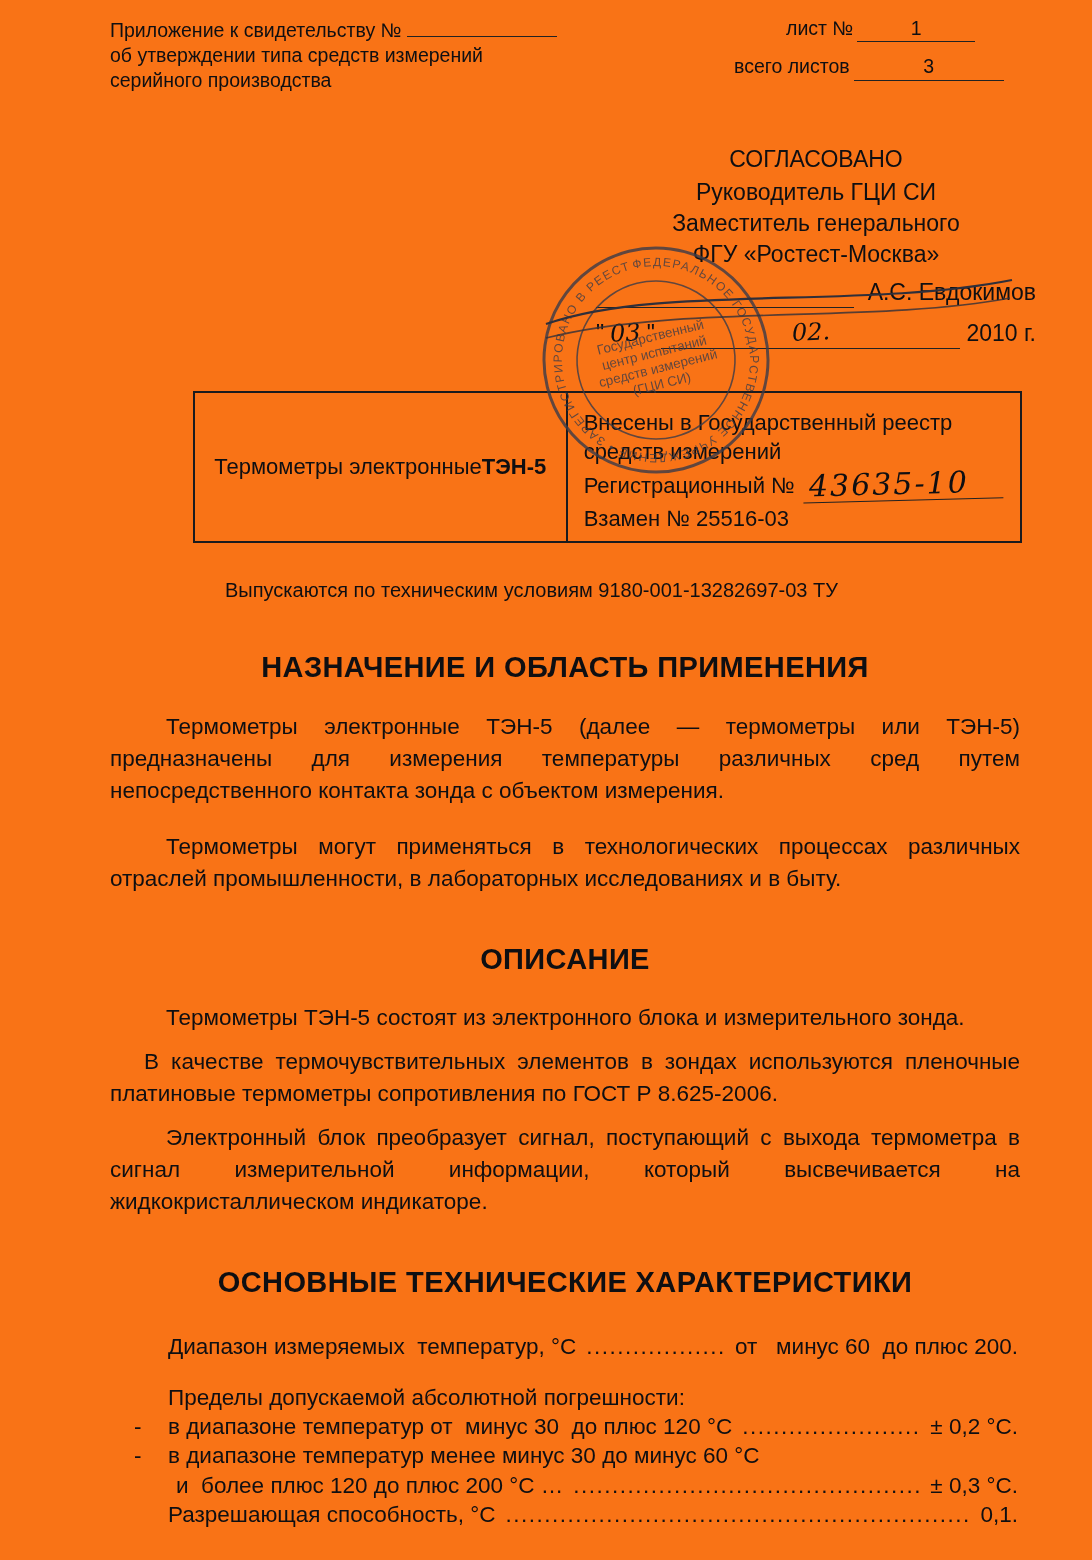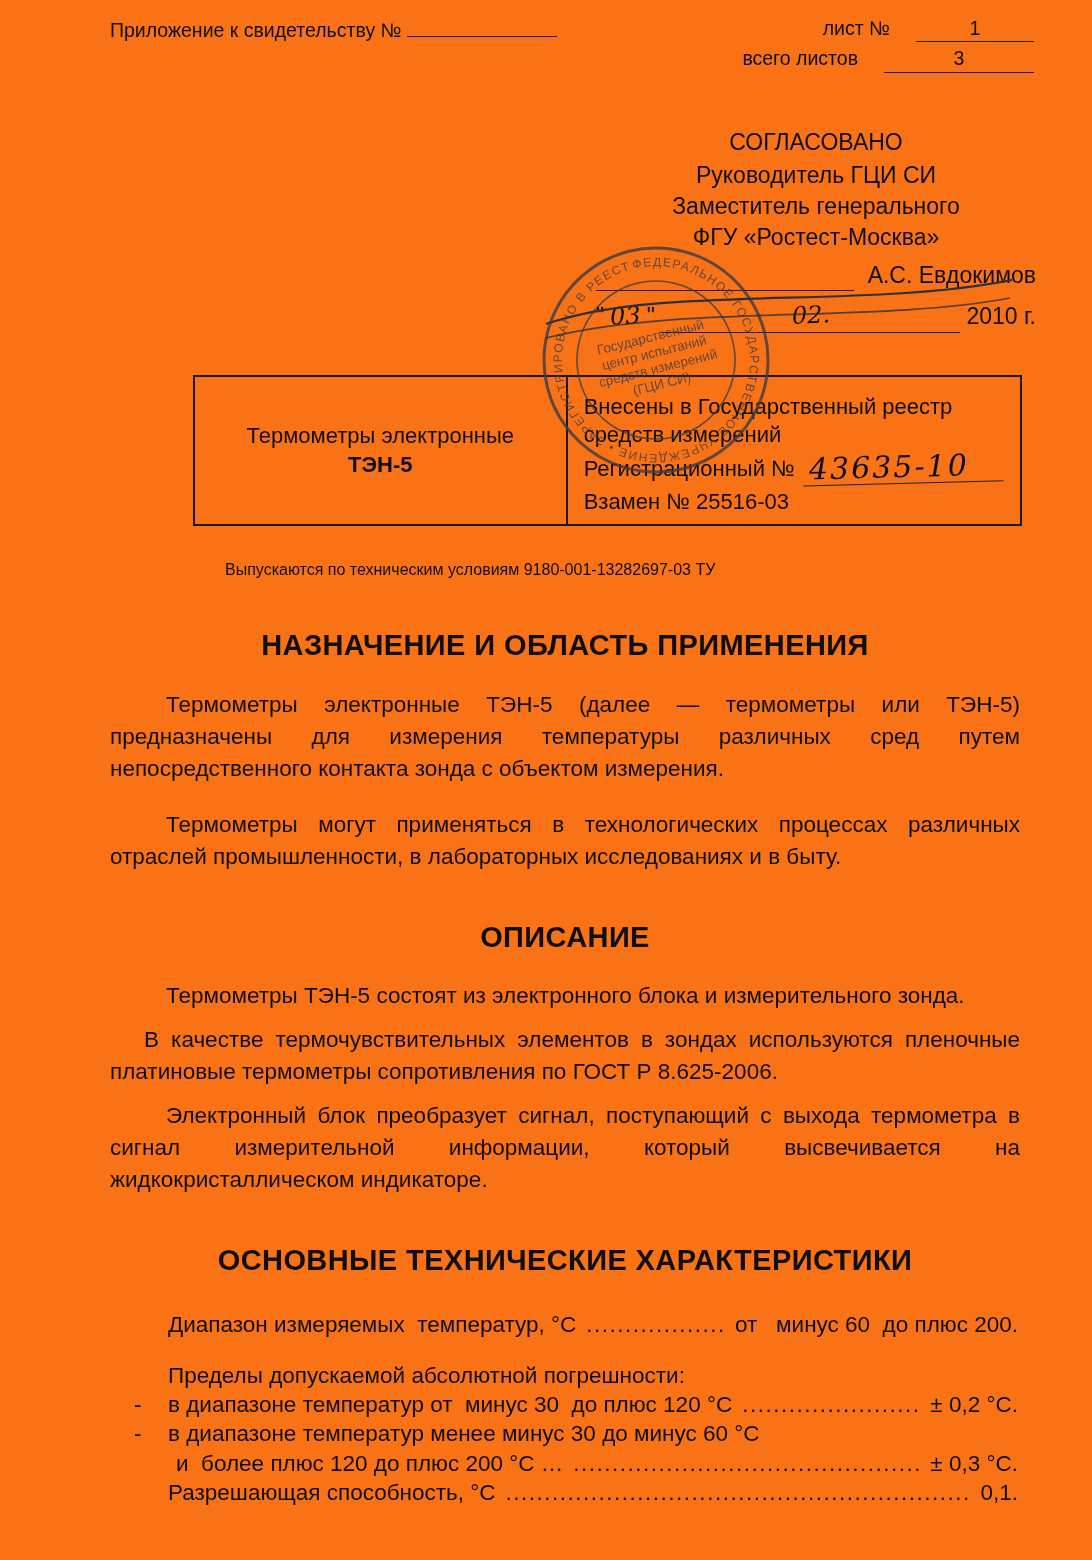--- a/index.html
+++ b/index.html
@@ -7,21 +7,21 @@
     position:relative; width:1092px; height:1560px; overflow:hidden;
     background:#f97316; color:#0f0f12;
     font-family:"Liberation Sans", sans-serif; font-size:22px; line-height:1.3;
   }
 
   
   .header { display:flex; justify-content:space-between; padding:16px 58px 0 110px; font-size:19.5px; line-height:1.3; }
   .header-left { width:500px; }
   .blank { display:inline-block; border-bottom:1.6px solid #222; height:1em; vertical-align:baseline; }
   .header-right { width:300px; }
-  .hr-row { display:flex; align-items:baseline; gap:26px; margin-bottom:4px;justify-content:flex-end; }
+  .hr-row { display:flex; align-items:baseline; gap:4px; margin-bottom:12px; }
   .hr-row.first { margin-left:52px; }
   .blank-center { display:inline-block; border-bottom:1.6px solid #222; text-align:center; }
 
   
   .approval { position:relative; z-index:1; width:440px; margin:50px 56px 0 auto; text-align:center; font-size:23px; line-height:1.36; }
   .approval-title { margin-bottom:2px; }
   .sig-row { display:flex; align-items:flex-end; gap:14px; margin-top:6px;justify-content:space-between; }
   .sig-line { flex:1; border-bottom:1.6px solid #222; height:1.05em; }
   .date-row { display:flex; align-items:flex-end; gap:6px; margin-top:8px; }
   .handwritten { font-family:"DejaVu Serif", serif; font-style:italic; }
@@ -31,32 +31,32 @@
 
   
   .stamp { position:absolute; left:536px; top:240px; width:240px; height:240px;
            color:#3c3c48; opacity:.8; transform:rotate(-14deg); z-index:2; pointer-events:none; }
   .stamp text { fill:currentColor; font-family:"Liberation Sans", sans-serif; }
   .signature { position:absolute; left:540px; top:262px; z-index:3; pointer-events:none; }
 
   
   .registry { position:relative; z-index:1; display:flex; margin:42px 70px 0 193px;
               border:2.5px solid #1b1b1e; min-height:112px; }
-  .registry-left { width:42.5%; border-right:2.5px solid #1b1b1e; display:flex; flex-direction:column;
+  .registry-left { width:42.5%; border-right:2.5px solid #1b1b1e; display:flex; 
                    justify-content:center; align-items:center; text-align:left; padding:10px; }
   .registry-left .bold { font-weight:700; }
   .registry-right { flex:1; padding:16px 14px 8px 16px; line-height:1.3; }
   .reg-row { display:flex; align-items:flex-end; gap:8px; margin-top:2px; }
   .reg-value { font-family:"DejaVu Serif", serif; font-style:italic; font-size:30px; line-height:1;
                letter-spacing:2px; padding:0 34px 1px 6px; border-bottom:1.8px solid #222;
                transform:rotate(-1.5deg); display:inline-block; }
   .replaces { margin-top:4px; }
 
   
-  .issued { margin:34px 70px 0 225px; font-size:16px; }
+  .issued { margin:34px 70px 0 225px; font-size:20px; }
   .sec-title { text-align:center; font-weight:700; font-size:29px; margin:46px 72px 0 110px; letter-spacing:.4px; }
   .para { margin:24px 72px 0 110px; text-align:justify; text-indent:56px; font-size:22.5px; line-height:1.42; }
   .para.tight { margin-top:12px; }
   .para.indent-sm { text-indent:34px; }
 
   
   .specs { margin:30px 74px 0 168px; font-size:22.5px; }
   .spec-row { position:relative; display:flex; align-items:baseline; }
   .spec-row.gap { margin-top:22px; }
   .spec-row.indent-sm { padding-left:8px; }
@@ -67,20 +67,22 @@
   .spec-value { white-space:pre; margin-left:auto; }
 </style>
 </head>
 <body>
 
 <div class="page">
 
   <div class="header">
     <div class="header-left">
       <div><span>Приложение к свидетельству №</span> <span class="blank" style="width:150px"></span></div>
+      <div>об утверждении типа средств измерений</div>
+      <div>серийного производства</div>
     </div>
     <div class="header-right">
       <div class="hr-row first">
         <span>лист №</span>
         <span class="blank-center" style="width:118px">1</span>
       </div>
       <div class="hr-row">
         <span>всего листов</span>
         <span class="blank-center" style="width:150px">3</span>
       </div>

